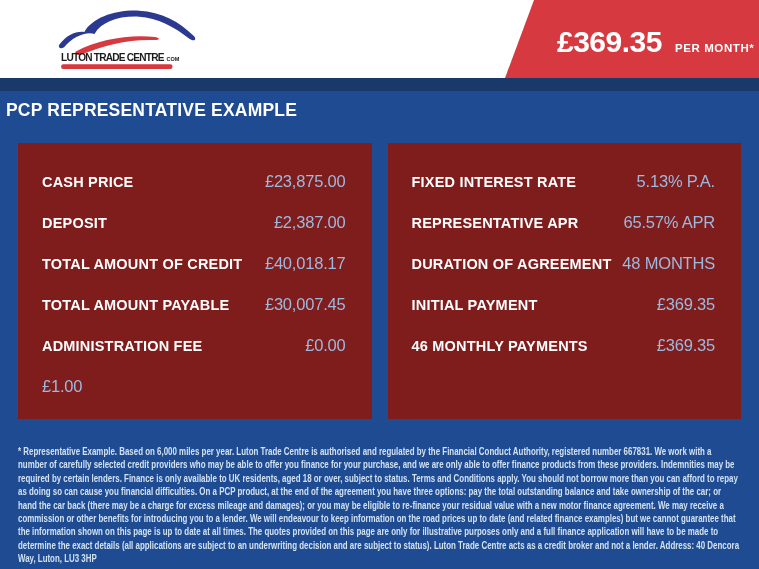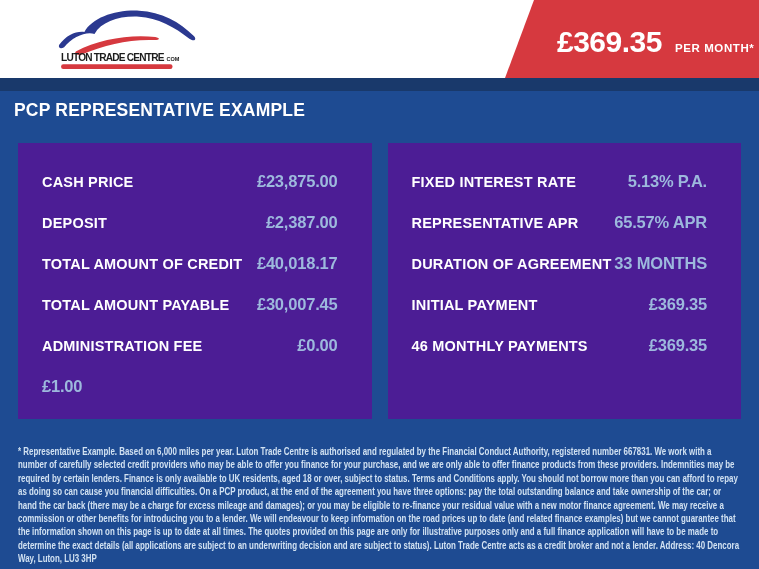--- a/index.html
+++ b/index.html
@@ -15,34 +15,34 @@
     position:absolute;left:505px;top:0;width:254px;height:78px;background:#d6393f;
     clip-path:polygon(29px 0,254px 0,254px 78px,0 78px);
     display:flex;align-items:baseline;box-sizing:border-box;
     padding:42px 0 0 52px;color:#fff;
   }
   .price-big{font-size:30px;font-weight:bold;letter-spacing:-0.5px;line-height:0;}
   .price-small{font-size:11.5px;font-weight:bold;letter-spacing:0.6px;margin-left:13px;line-height:0;}
   .navy-bar{position:absolute;left:0;top:78px;width:759px;height:13px;background:#19396b;}
   
   .title{
-    position:absolute;left:14px;top:100px;color:#ffffff;
+    position:absolute;left:6px;top:100px;color:#ffffff;
     font-size:17.5px;font-weight:bold;letter-spacing:0.2px;
   }
   .panels{
     position:absolute;left:18px;top:143px;width:723px;height:276px;
     display:flex;gap:16px;
   }
   .panel{
-    flex:1;background:#4c1d95;box-sizing:border-box;
-    padding:18px 34px 12px 24px;
+    flex:1;background:#7f1d1d;box-sizing:border-box;
+    padding:18px 26px 12px 24px;
   }
   .row{height:41px;display:flex;justify-content:space-between;align-items:center;}
   .row .lbl{color:#ffffff;font-size:14.5px;font-weight:bold;letter-spacing:0.2px;white-space:nowrap;}
-  .row .val{color:#9db9dd;font-size:16.5px;font-weight:bold;letter-spacing:-0.2px;white-space:nowrap;}
+  .row .val{color:#9db9dd;font-size:16.5px;font-weight:normal;letter-spacing:-0.2px;white-space:nowrap;}
   
   .disclaimer{
     position:absolute;left:18px;top:445px;width:1004px;
     transform:scaleX(0.72);transform-origin:0 0;
     color:#d2e2f2;font-size:11px;font-weight:bold;line-height:13.4px;
   }
 </style>
 </head>
 <body>
 
@@ -102,21 +102,21 @@
       <div class="row">
         <span class="lbl">FIXED INTEREST RATE</span>
         <span class="val">5.13% P.A.</span>
       </div>
       <div class="row">
         <span class="lbl">REPRESENTATIVE APR</span>
         <span class="val">65.57% APR</span>
       </div>
       <div class="row">
         <span class="lbl">DURATION OF AGREEMENT</span>
-        <span class="val">33 MONTHS</span>
+        <span class="val">48 MONTHS</span>
       </div>
       <div class="row">
         <span class="lbl">INITIAL PAYMENT</span>
         <span class="val">£369.35</span>
       </div>
       <div class="row">
         <span class="lbl">46 MONTHLY PAYMENTS</span>
         <span class="val">£369.35</span>
       </div>
     </div>

